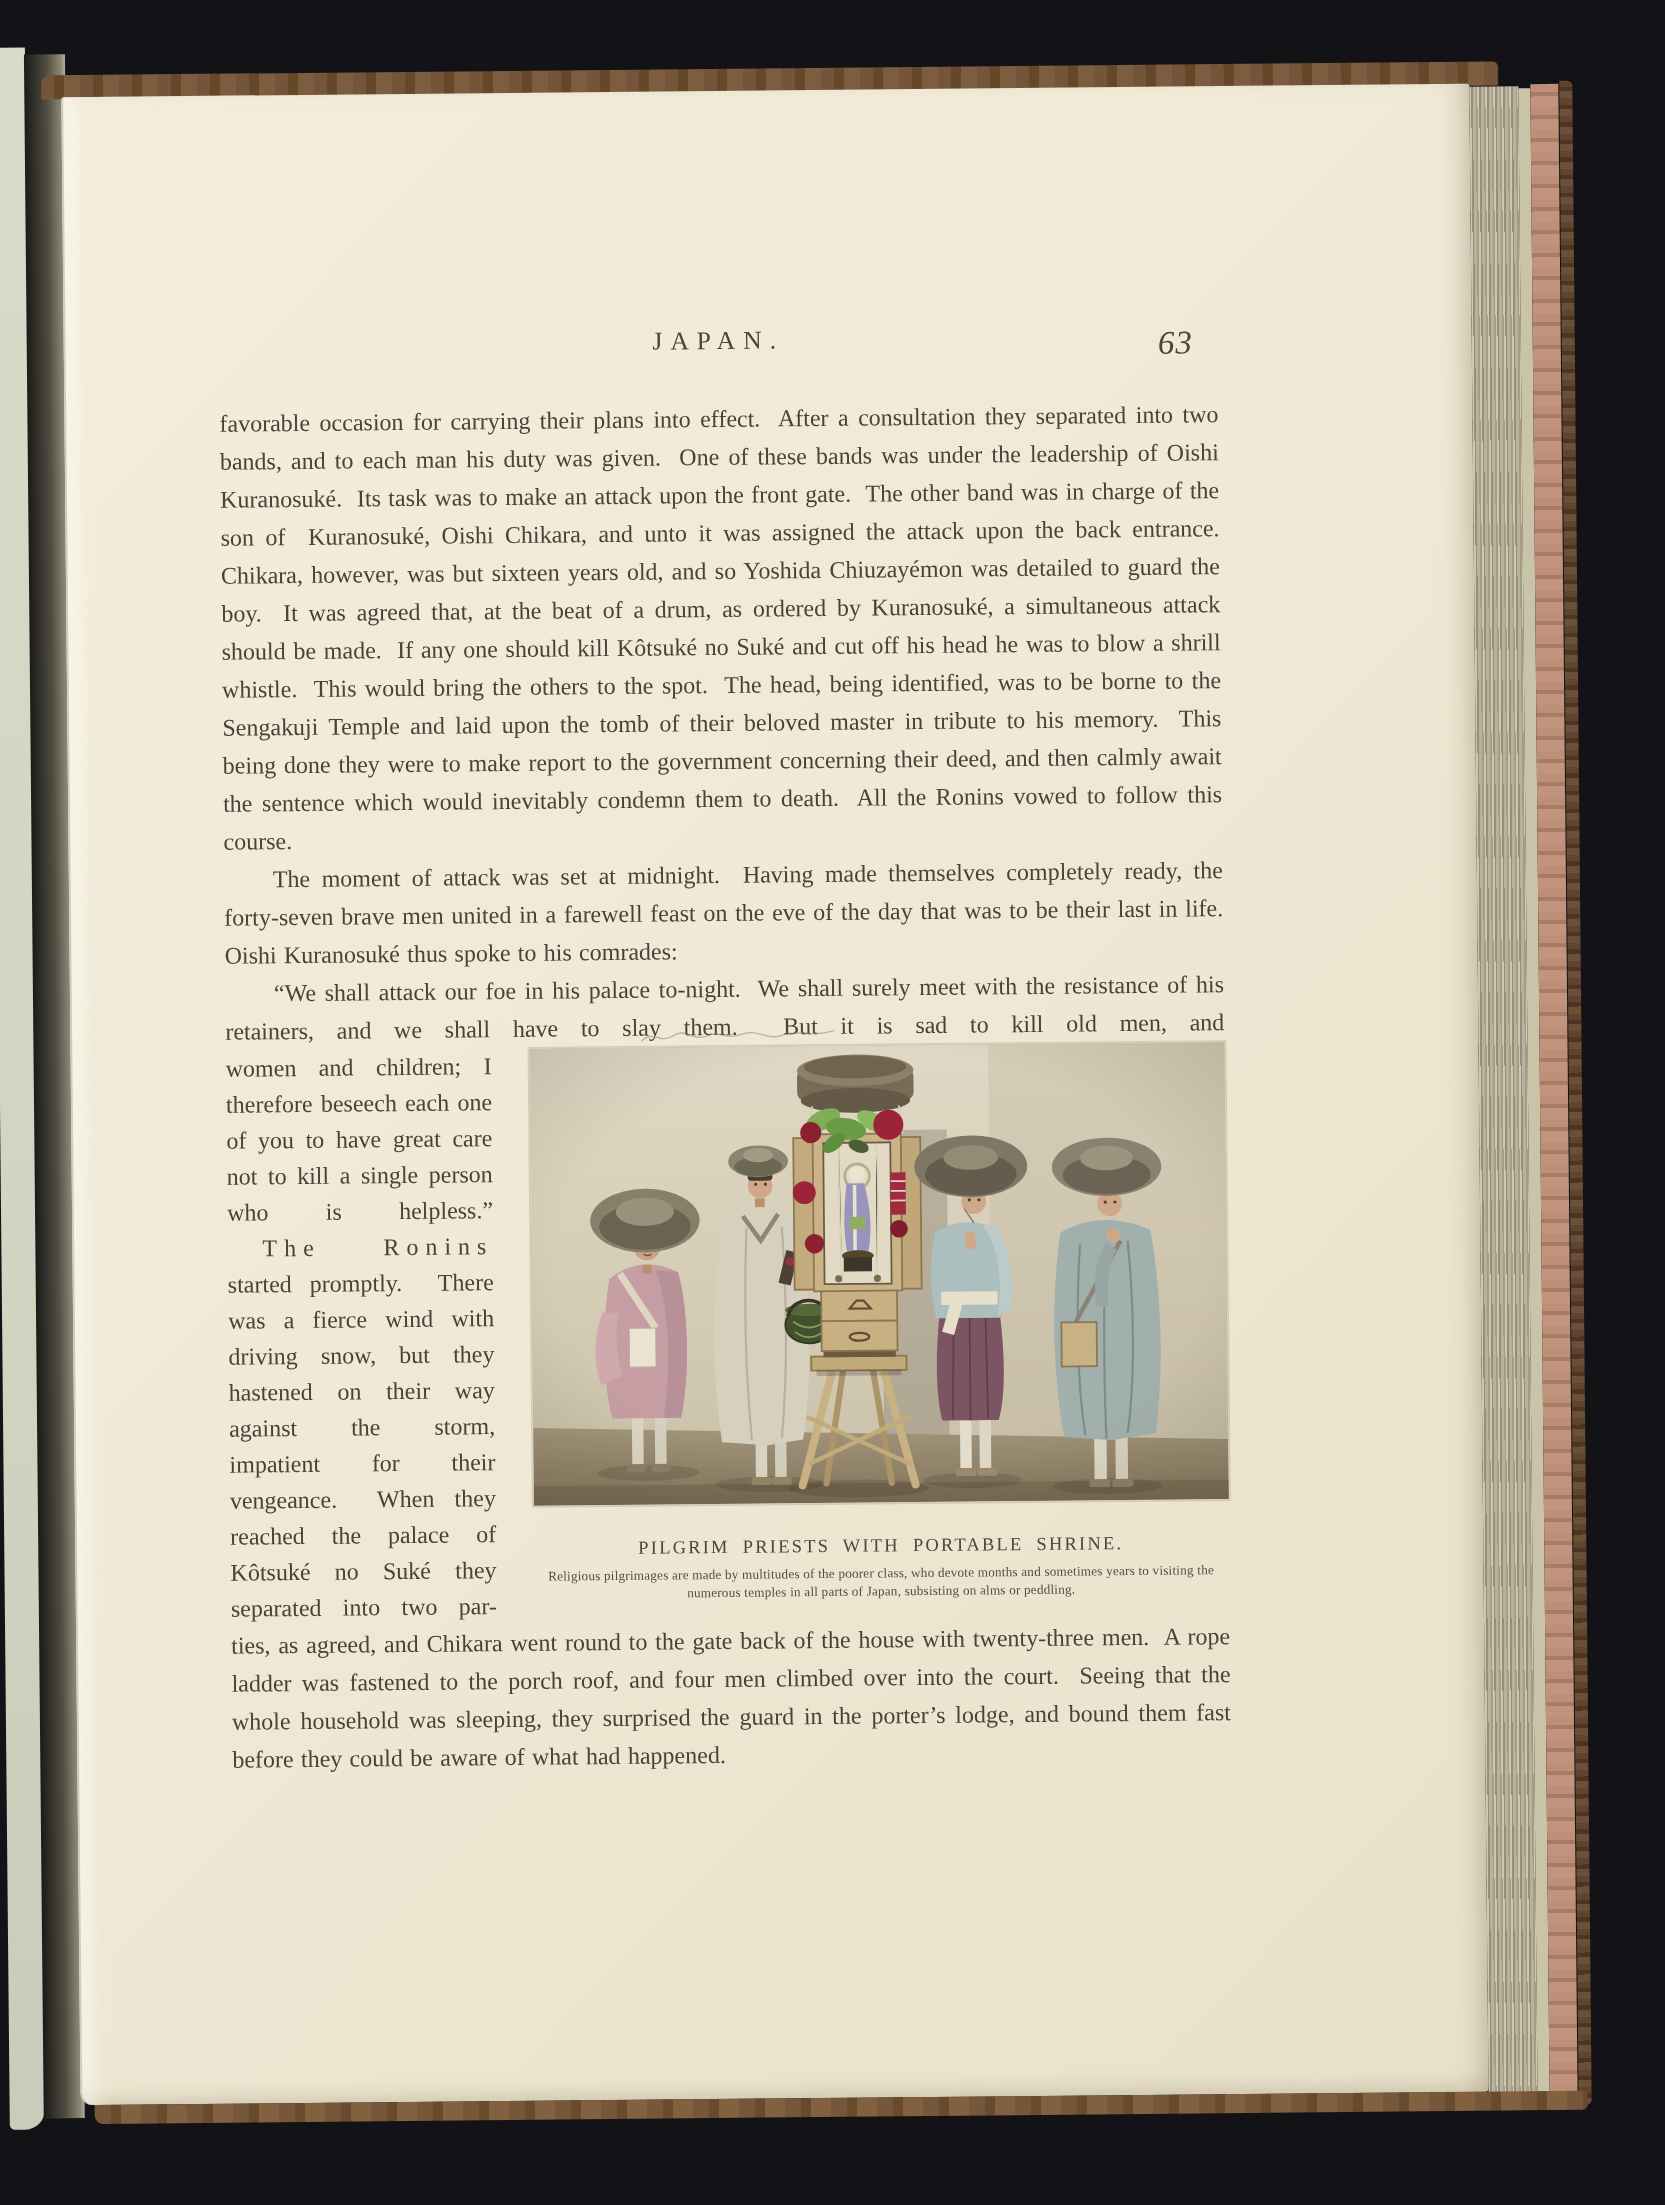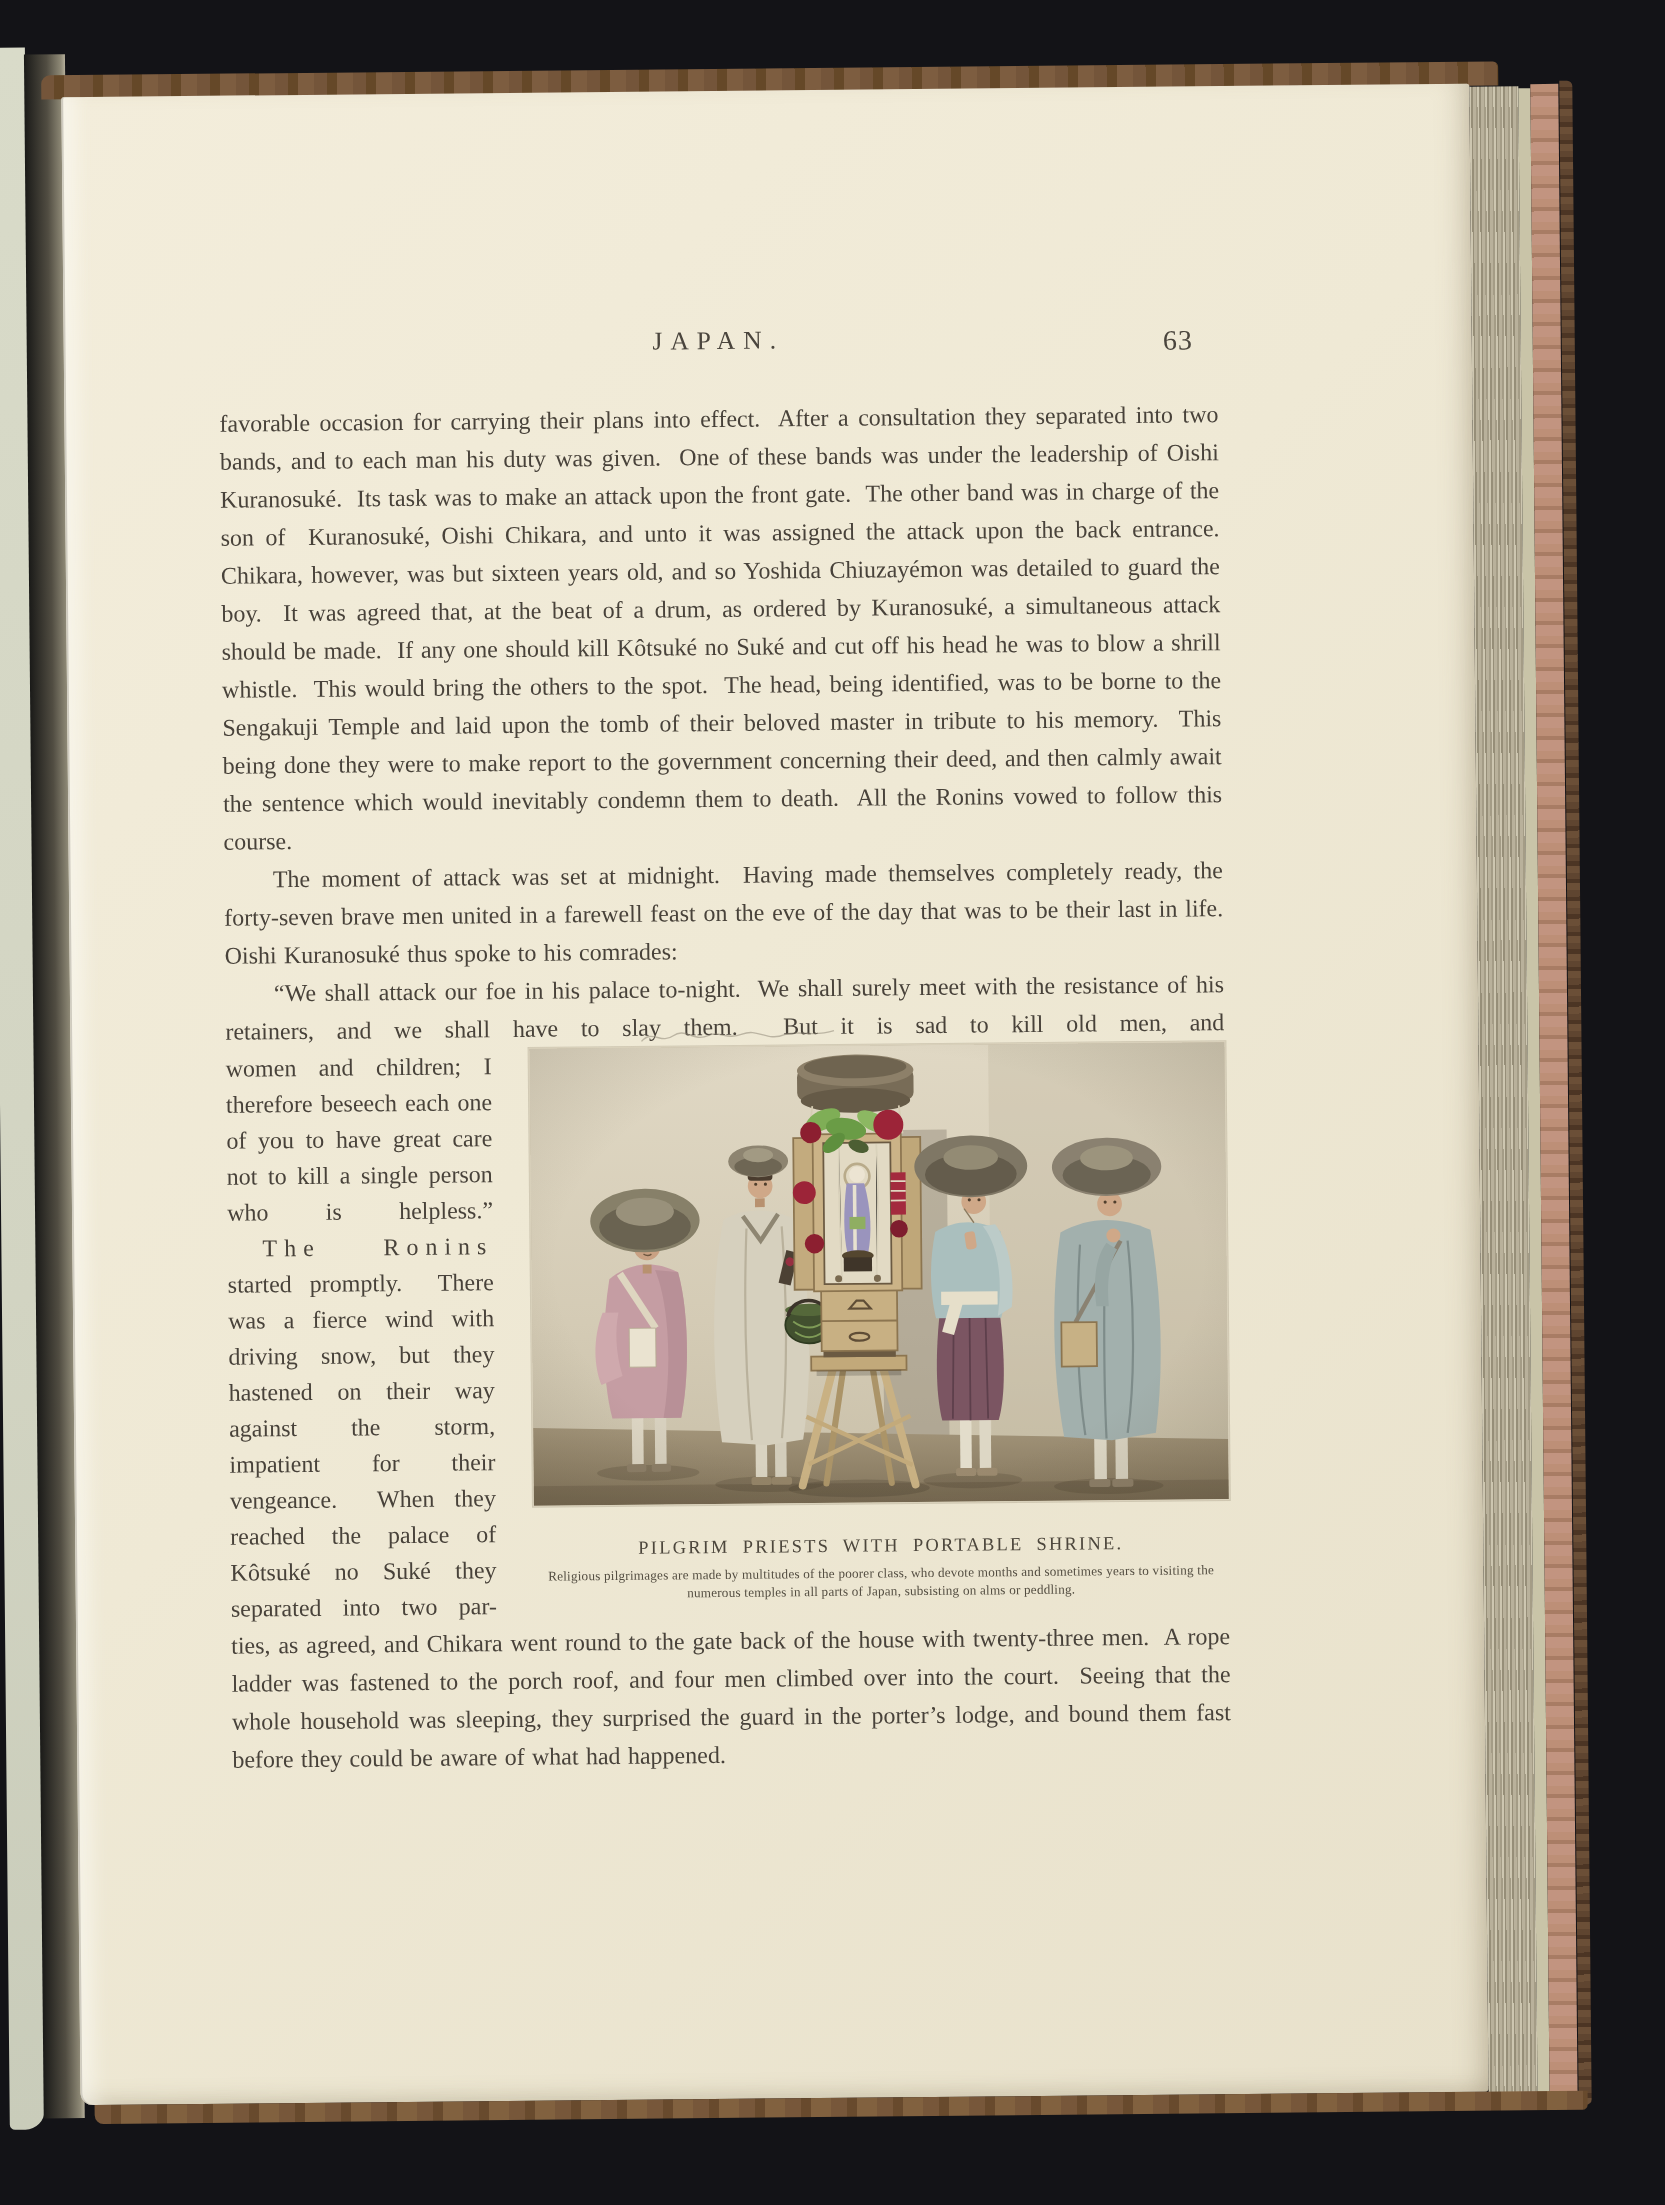--- a/index.html
+++ b/index.html
@@ -36,21 +36,21 @@
     background:repeating-linear-gradient(180deg,#5f4530 0 6.2px,#4c3524 6.2px 10.6px,#6b4f37 10.6px 17.6px);
     border-radius:0 5.3px 5.3px 0;}
   .edge-bottom{position:absolute;left:85px;top:2104px;width:1493px;height:18.5px;
     background:repeating-linear-gradient(90deg,#77573a 0 16px,#684a2d 16px 26.5px,#81613f 26.5px 46px);
     border-radius:0 0 5.3px 8.8px;}
 
   
   .textblock{position:absolute;left:155px;top:0;width:999px;color:#48423a;}
   .running-head{position:relative;margin-top:235px;height:35px;text-align:center;}
   .head-title{font-size:25.6px;letter-spacing:8px;color:#4a453d;}
-  .page-num{position:absolute;right:25px;top:2.6px;font-size:28px;color:#4a453d;letter-spacing:0.9px;}
+  .page-num{position:absolute;right:25px;top:2.6px;font-size:33px;color:#4a453d;letter-spacing:0.9px;font-style:italic;}
 
   .body{font-size:24px;line-height:38px;text-align:justify;margin:0;
         white-space:pre-wrap;word-spacing:1.3px;}
   .bodyflow{margin-top:39px;}
   .indent{text-indent:49px;}
   .fulljust{text-align-last:justify;}
 
   .row{display:flex;align-items:flex-start;}
   .leftcol{width:266px;margin-right:37px;}
   .colp{line-height:36px;text-align-last:justify;}

